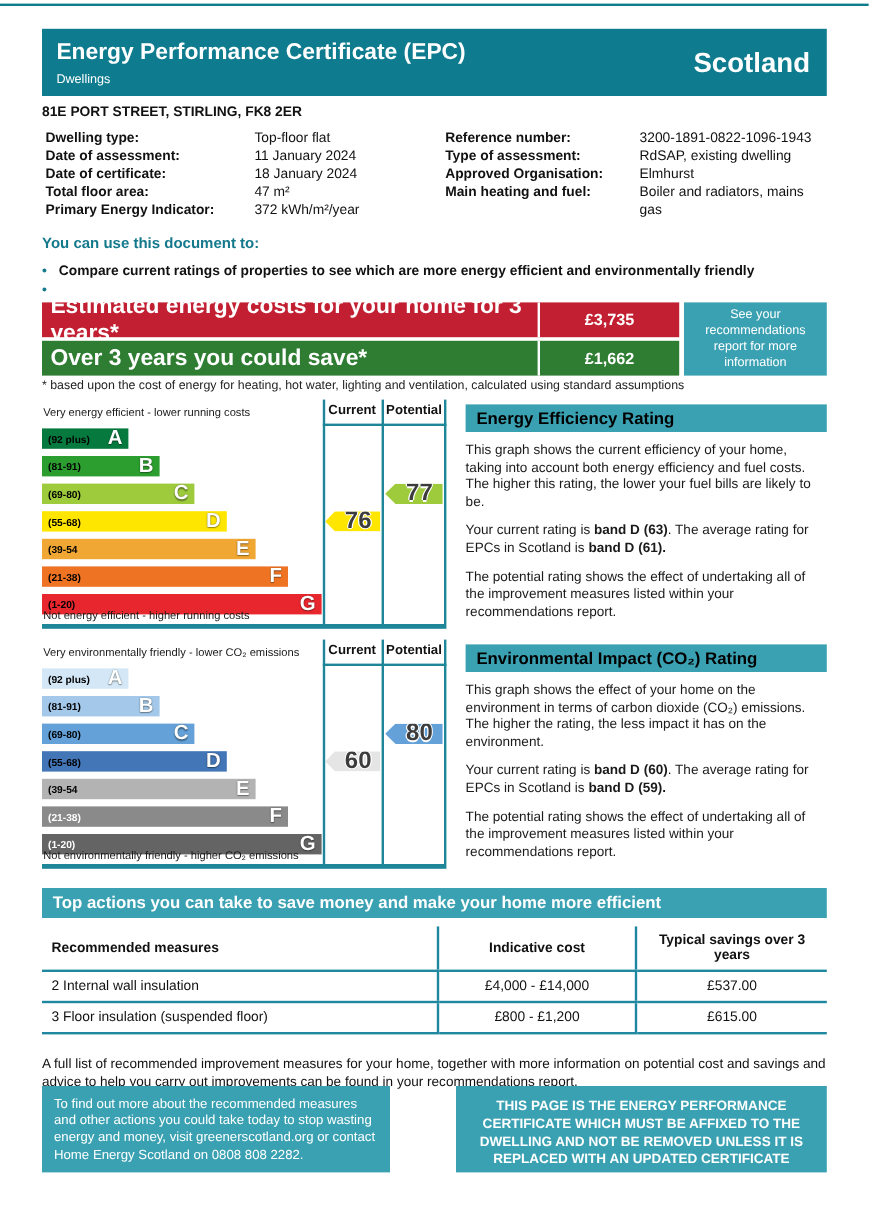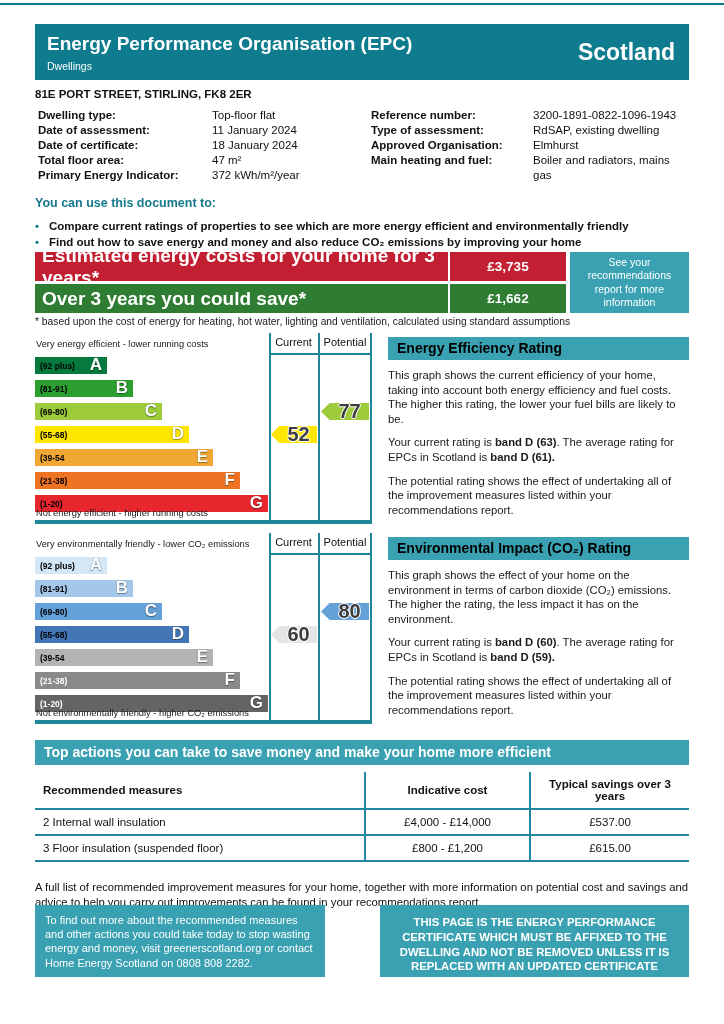--- a/index.html
+++ b/index.html
@@ -46,21 +46,21 @@
   .cost-value { width:118px; border-left:2px solid #fff; display:flex; align-items:center; justify-content:center; font-size:13.5px; font-weight:bold; }
   #side-note { margin-left:4px; width:119px; height:61px; color:#fff; font-size:10.5px; line-height:13.5px;
     display:flex; align-items:center; text-align:center; padding:2px 4px; }
   #footnote { left:35px; top:316px; font-size:10.3px; color:#222; }
 
   
   .chart { width:337px; height:191px; }
   .chart .vline { position:absolute; top:0; width:2px; height:187px; background:#1f8699; }
   .chart .hline { position:absolute; left:234px; top:20px; width:103px; height:2px; background:#1f8699; }
   .chart .bbar  { position:absolute; left:0; top:187px; width:337px; height:4px; background:#1f8699; }
-  .chart .colhead { position:absolute; top:3px; font-size:11px; font-weight:normal; text-align:center; }
+  .chart .colhead { position:absolute; top:3px; font-size:11px; font-weight:bold; text-align:center; }
   .chart .cap { position:absolute; left:1px; font-size:9.3px; color:#1a1a1a; }
   .chart .cap.top { top:6px; }
   .chart .cap.bot { top:175px; }
   .band { position:absolute; left:0; height:17px; }
   .band .range { position:absolute; left:5px; top:50%; transform:translateY(-50%); font-size:8.5px; font-weight:bold; white-space:nowrap; }
   .band .letter { position:absolute; right:5px; top:50%; transform:translateY(-54%); font-size:17px; font-weight:bold; color:#fff;
     text-shadow:0 0 1px rgba(0,0,0,.55), 0 1px 1px rgba(0,0,0,.35); }
   .w0{width:72px}.w1{width:98px}.w2{width:127px}.w3{width:154px}.w4{width:178px}.w5{width:205px}.w6{width:233px}
   .arrow { position:absolute; height:17px; clip-path:polygon(100% 0,18% 0,0 50%,18% 100%,100% 100%);
     display:flex; align-items:center; justify-content:center; padding-left:9px;
@@ -92,21 +92,21 @@
   #foot-left { left:35px; top:905px; width:290px; font-size:11px; line-height:14.2px; }
   #foot-right { left:380px; top:905px; width:309px; font-size:11.3px; font-weight:bold; text-align:center; line-height:14.8px; padding-top:10px; }
 </style>
 </head>
 <body>
 
 <div class="abs" id="top-rule" style="background: rgb(14, 123, 142);"></div>
 
 <div class="abs" id="header-band" style="background: rgb(14, 123, 142);">
   <div>
-    <div class="title">Energy Performance Organisation (EPC)</div>
+    <div class="title">Energy Performance Certificate (EPC)</div>
     <div class="subtitle">Dwellings</div>
   </div>
   <div class="region">Scotland</div>
 </div>
 
 <div class="abs" id="address">81E PORT STREET, STIRLING, FK8 2ER</div>
 
 <div class="abs" id="details">
   <div class="col-left">
     <div class="drow">
@@ -151,21 +151,20 @@
 </div>
 
 <div class="abs" id="usage">
   <div class="uheading" style="color: rgb(21, 121, 140);">You can use this document to:</div>
   <div class="bullet-row">
     <span class="bullet-dot" style="color: rgb(21, 121, 140);">•</span>
     <span>Compare current ratings of properties to see which are more energy efficient and environmentally friendly</span>
   </div>
   <div class="bullet-row">
     <span class="bullet-dot" style="color: rgb(21, 121, 140);">•</span>
-    <span>Find out how to save energy and money and also reduce CO₂ emissions by improving your home</span>
   </div>
 </div>
 
 <div class="abs" id="costs">
   <div class="rows">
     <div class="cost-row" style="background: rgb(194, 32, 50);">
       <div class="cost-label">Estimated energy costs for your home for 3 years*</div>
       <div class="cost-value">£3,735</div>
     </div>
     <div class="cost-row" style="background: rgb(46, 125, 50);">
@@ -207,21 +206,21 @@
       <span class="letter">E</span>
     </div>
   <div class="band w5 r5" style="background: rgb(238, 116, 35);">
       <span class="range" style="color: rgb(0, 0, 0);">(21-38)</span>
       <span class="letter">F</span>
     </div>
   <div class="band w6 r6" style="background: rgb(232, 38, 45);">
       <span class="range" style="color: rgb(0, 0, 0);">(1-20)</span>
       <span class="letter">G</span>
     </div>
-  <div class="arrow cur r3" style="background: rgb(255, 230, 0);">52</div>
+  <div class="arrow cur r3" style="background: rgb(255, 230, 0);">76</div>
   <div class="arrow pot r2" style="background: rgb(157, 203, 60);">77</div>
   <div class="cap bot">Not energy efficient - higher running costs</div>
   <div class="bbar"></div>
 </div>
 
 <div class="abs panel" style="left:388px; top:337px;">
   <div class="phead" style="background: rgb(58, 161, 178);">Energy Efficiency Rating</div>
   <p>This graph shows the current efficiency of your home, taking into account both energy efficiency and fuel costs. The higher this rating, the lower your fuel bills are likely to be.</p>
   <p><span>Your current rating is </span><b>band D (63)</b><span>. The average rating for EPCs in Scotland is </span><b>band D (61).</b></p>
   <p>The potential rating shows the effect of undertaking all of the improvement measures listed within your recommendations report.</p>

